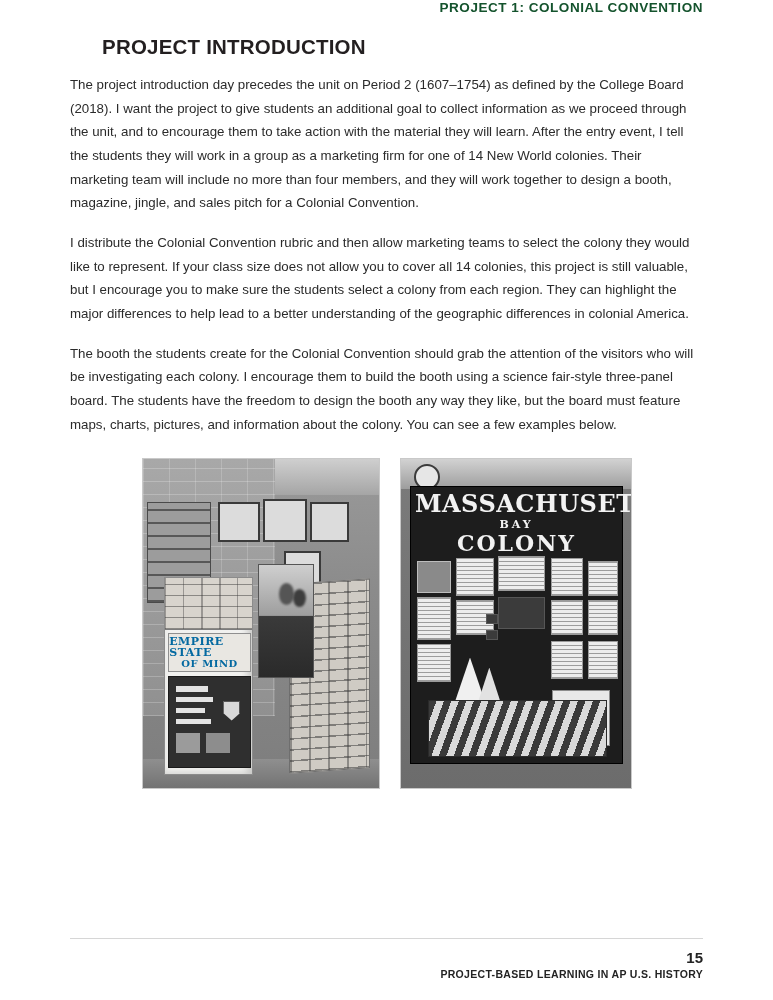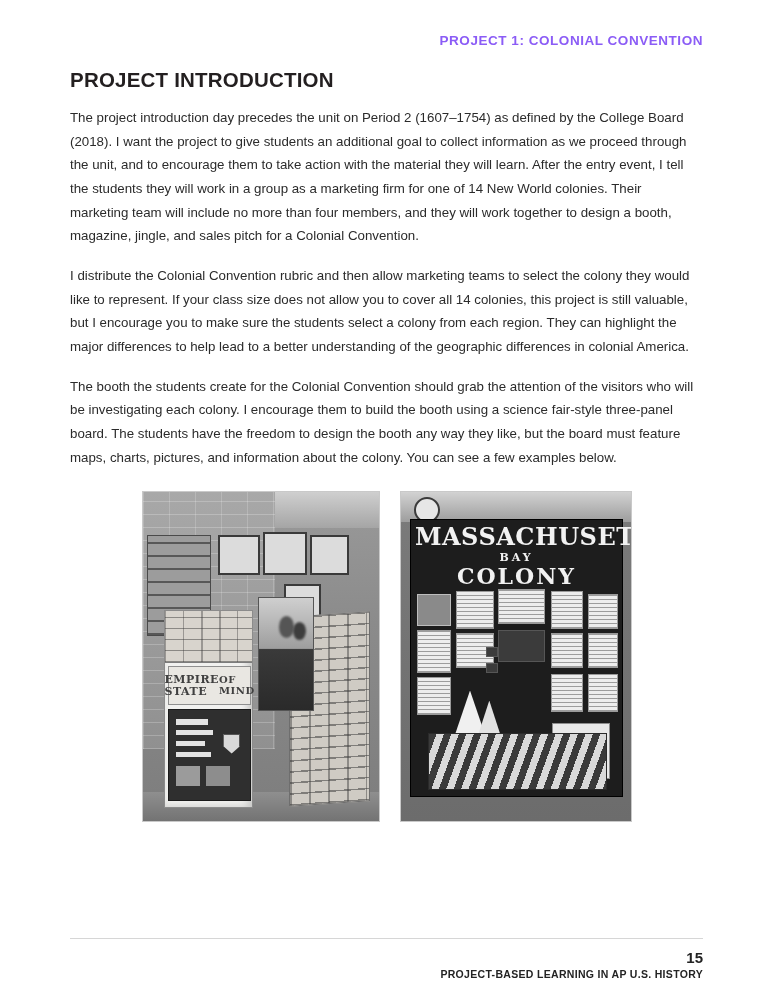--- a/index.html
+++ b/index.html
@@ -19,31 +19,31 @@
     width: 773px;
     height: 1000px;
     box-sizing: border-box;
     padding: 0 70px;
   }
   .running-head {
     text-align: right;
     font-size: 13.5px;
     font-weight: bold;
     letter-spacing: 0.04em;
-    color: #8b5cf6;
-    padding-top: 33px;
+    color: #14532d;
     padding-right: 0px;
   }
   .page-title {
     font-size: 20.5px;
     font-weight: bold;
     letter-spacing: 0.01em;
     margin-top: 20px;
     margin-bottom: 14px;
     color: #231f20;
+    margin-left: 32px;
   }
   .body-copy p {
     font-size: 13.3px;
     line-height: 1.78;
     color: #2b2b2b;
     margin: 4px 0 16px 0;
     text-align: left;
   }
   .body-copy p:last-child {
     margin-bottom: 0;
@@ -150,24 +150,24 @@
   }
   .title-strip {
     position: absolute;
     left: 4%;
     top: 28%;
     width: 92%;
     height: 19%;
     background: #e9e7e2;
     border: 1px solid #8f8f8f;
     display: flex;
-    flex-direction: row;
+    flex-direction: column;
     align-items: center;
     justify-content: center;
-    color: #404040;
+    color: #0369a1;
     font-family: "DejaVu Serif", serif;
     font-weight: bold;
     line-height: 1.05;
   }
   .title-strip .l1 { font-size: 11px; letter-spacing: 0.5px; }
   .title-strip .l2 { font-size: 10px; letter-spacing: 0.5px; }
   .dark-panel {
     position: absolute;
     left: 4%;
     top: 50%;

